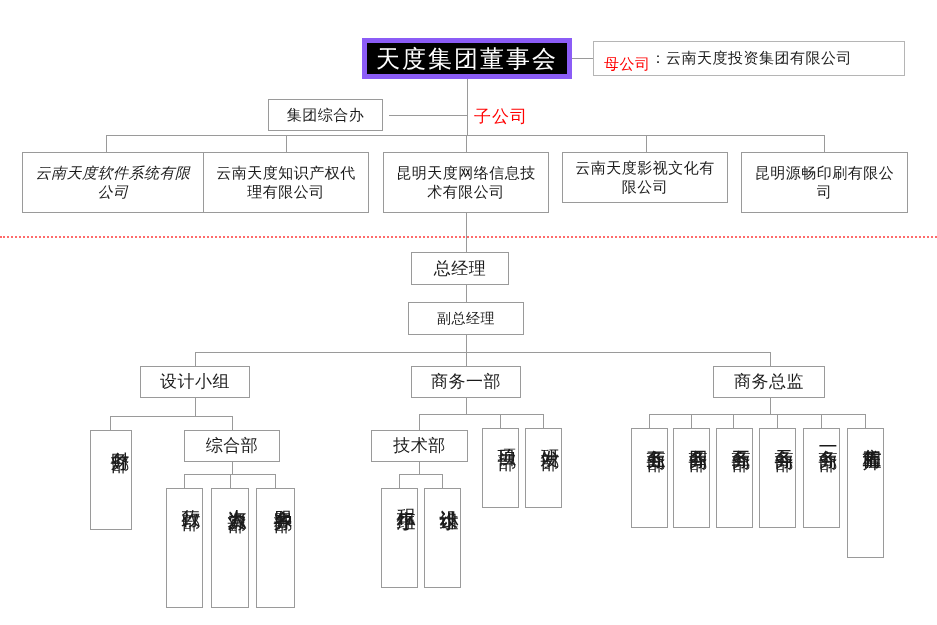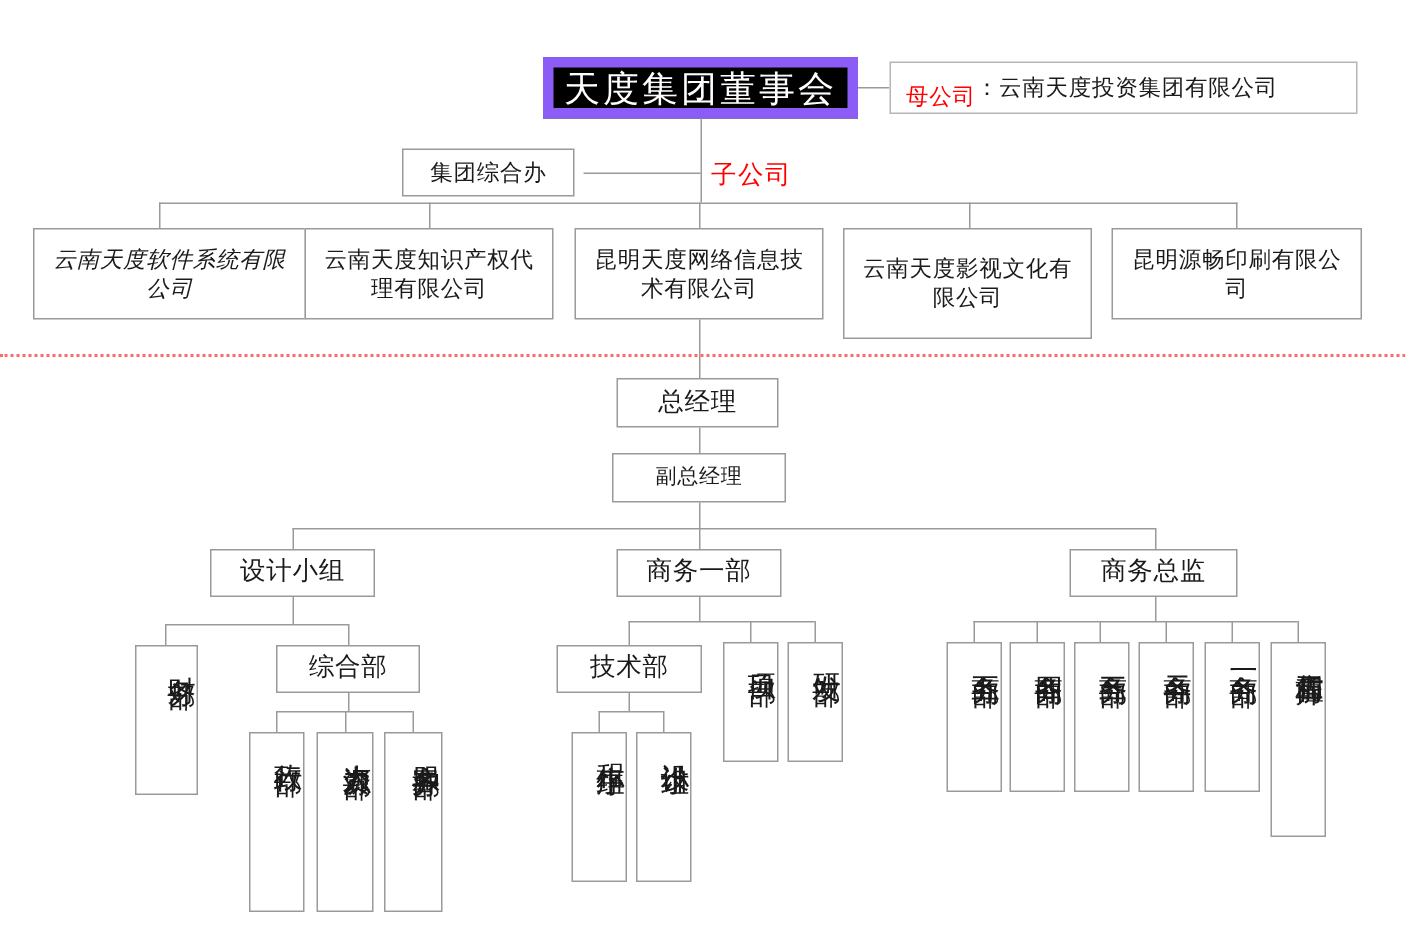--- a/index.html
+++ b/index.html
@@ -37,21 +37,21 @@
     writing-mode: vertical-rl;
     text-orientation: upright;
     letter-spacing: 1px;
     line-height: 1.15;
     align-items: flex-start;
     justify-content: flex-start;
     padding-top: 5px;
   }
   .box.title-box {
     background: #000000;
-    border: 7px solid #8b5cf6;
+    border: 5px solid #8b5cf6;
     color: #ffffff;
     font-size: 24px;
     letter-spacing: 2px;
   }
   .box.note-box {
     border: 1px solid #b5b5b5;
     font-size: 15px;
     justify-content: flex-start;
     padding-left: 10px;
     letter-spacing: 0.5px;
@@ -122,32 +122,32 @@
 
   <div class="box" style="left:22px; top:152px; width:182px; height:61px; padding:8px 8px;font-style:italic;">
     <span>云南天度软件系统有限公司</span>
   </div>
   <div class="box" style="left:203px; top:152px; width:166px; height:61px; padding:0 8px;">
     <span>云南天度知识产权代理有限公司</span>
   </div>
   <div class="box" style="left:383px; top:152px; width:166px; height:61px; padding:0 8px;">
     <span>昆明天度网络信息技术有限公司</span>
   </div>
-  <div class="box" style="left:562px; top:152px; width:166px; height:74px; padding:0 8px;">
+  <div class="box" style="left:562px; top:152px; width:166px; height:51px; padding:0 8px;">
     <span>云南天度影视文化有限公司</span>
   </div>
   <div class="box" style="left:741px; top:152px; width:167px; height:61px; padding:0 8px;">
     <span>昆明源畅印刷有限公司</span>
   </div>
 
   <div class="ln v" style="left:466px; top:213px; height:39px;"></div>
 
   <div class="divider" style="top:236px;"></div>
 
-  <div class="box" style="left:411px; top:252px; width:108px; height:33px; font-size:17px;">
+  <div class="box" style="left:411px; top:252px; width:98px; height:33px; font-size:17px;">
     <span>总经理</span>
   </div>
 
   <div class="ln v" style="left:466px; top:285px; height:17px;"></div>
 
   <div class="box" style="left:408px; top:302px; width:116px; height:33px; font-size:14px;">
     <span>副总经理</span>
   </div>
 
   <div class="ln v" style="left:466px; top:335px; height:17px;"></div>

